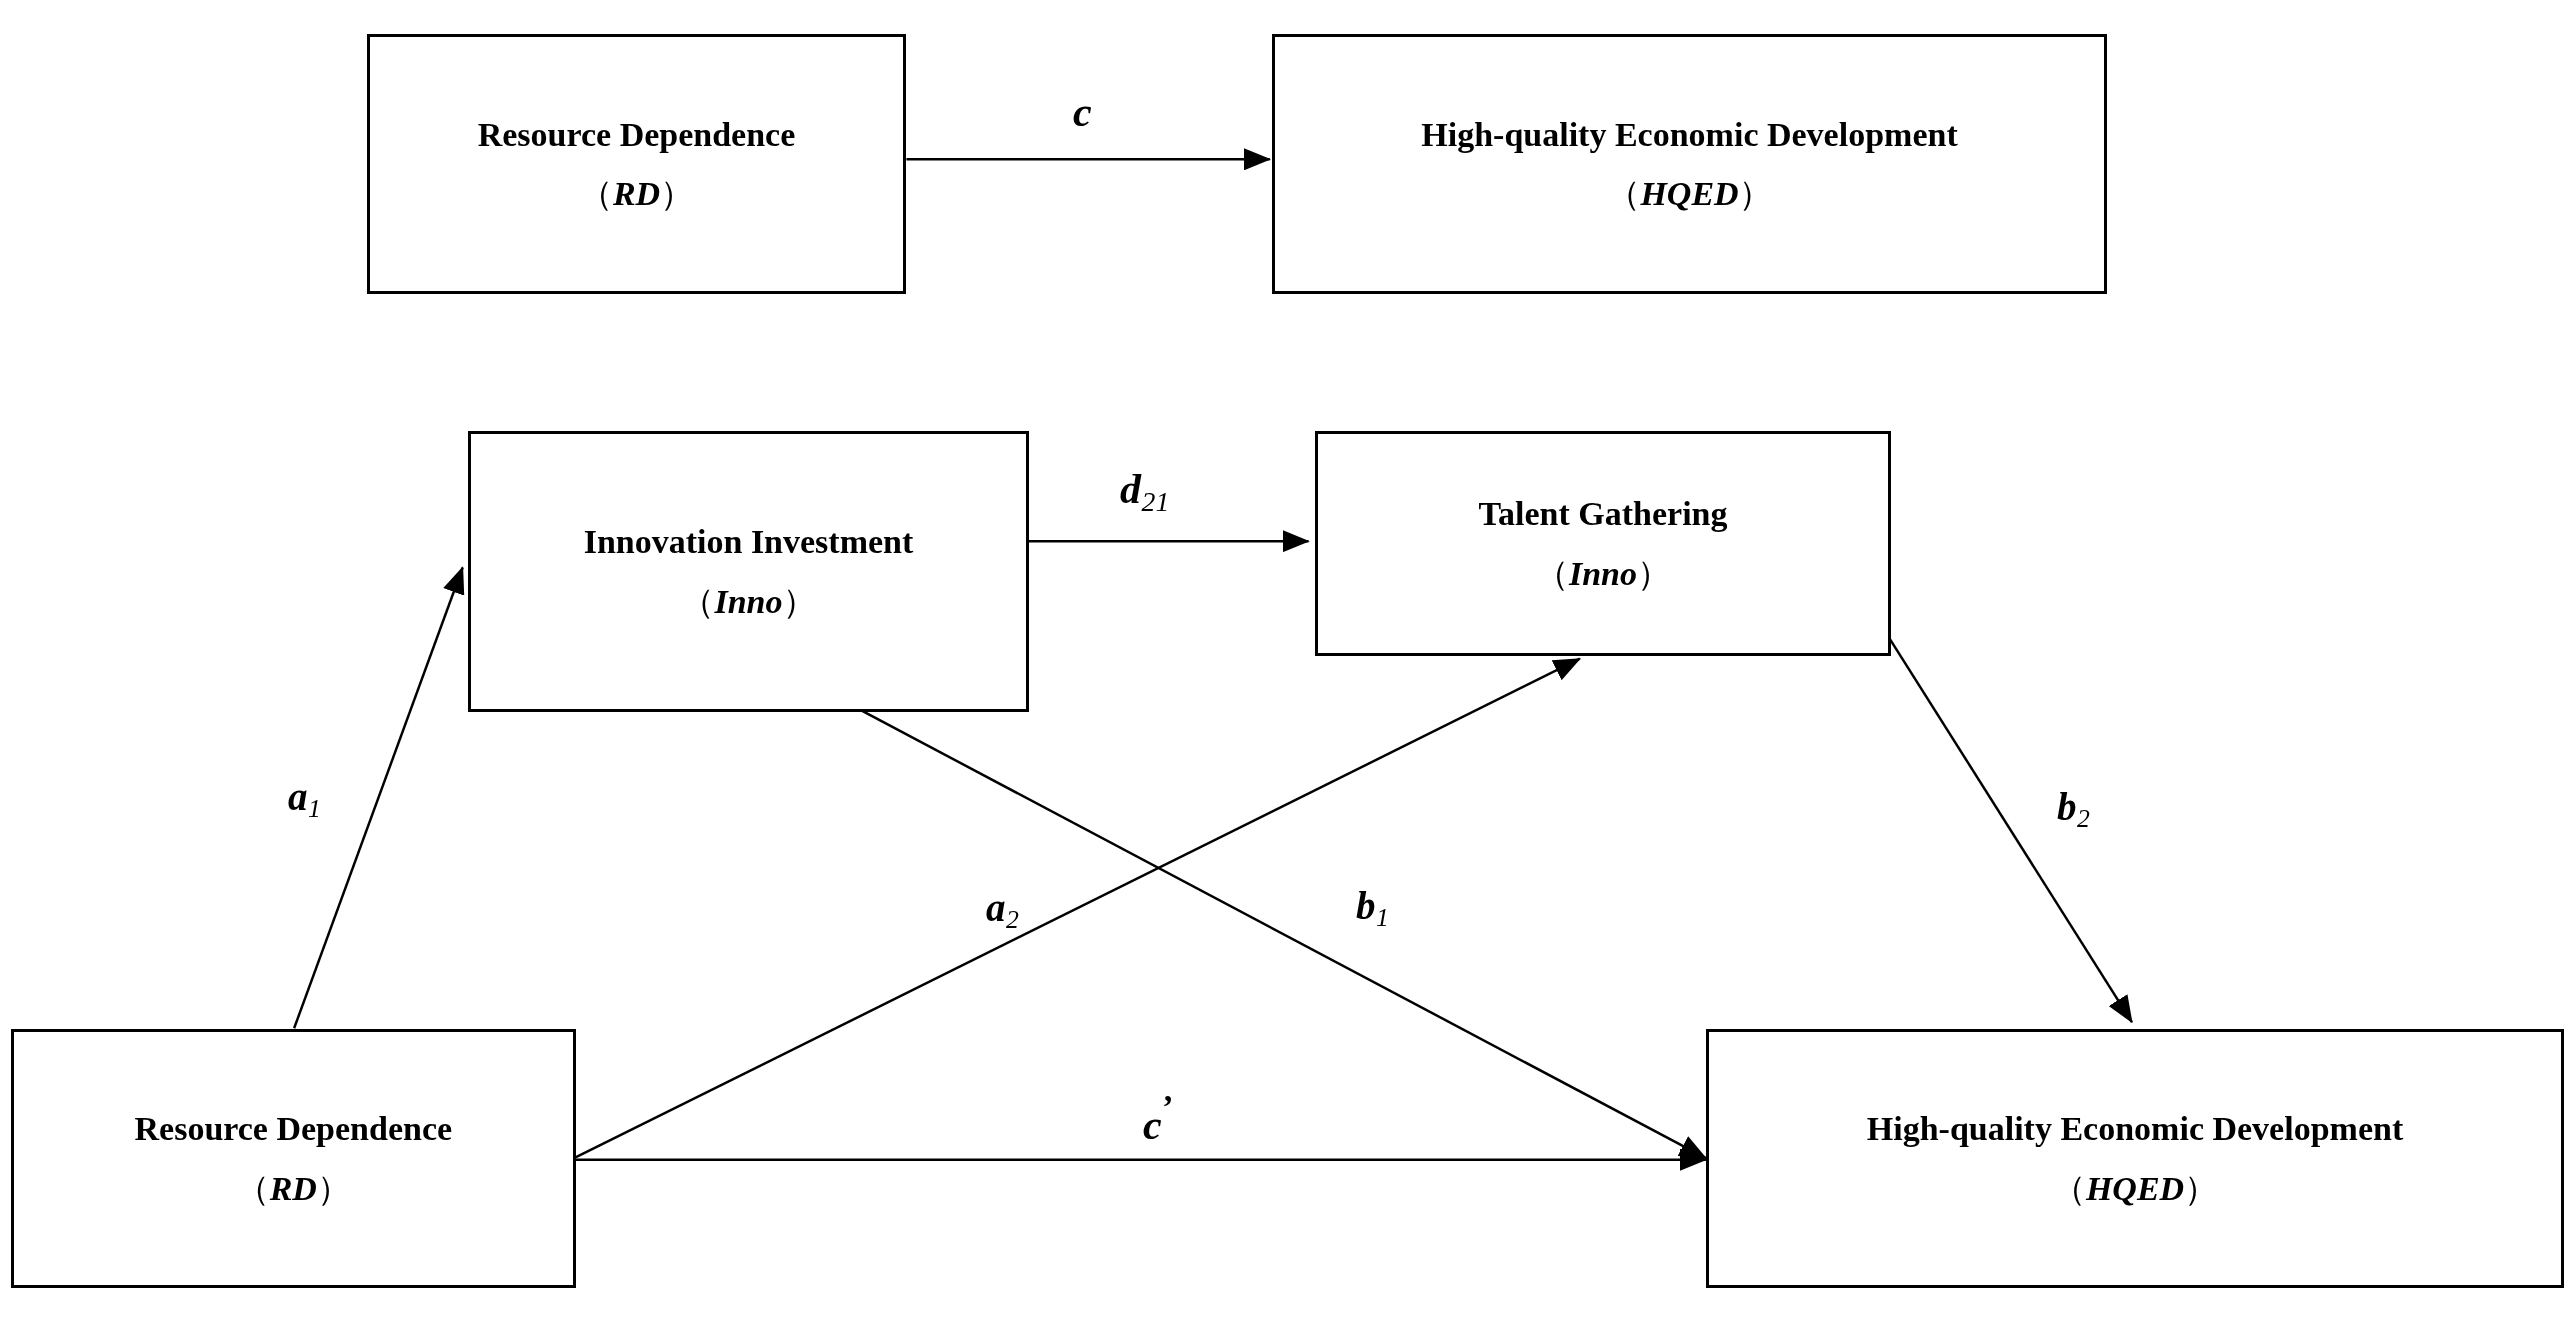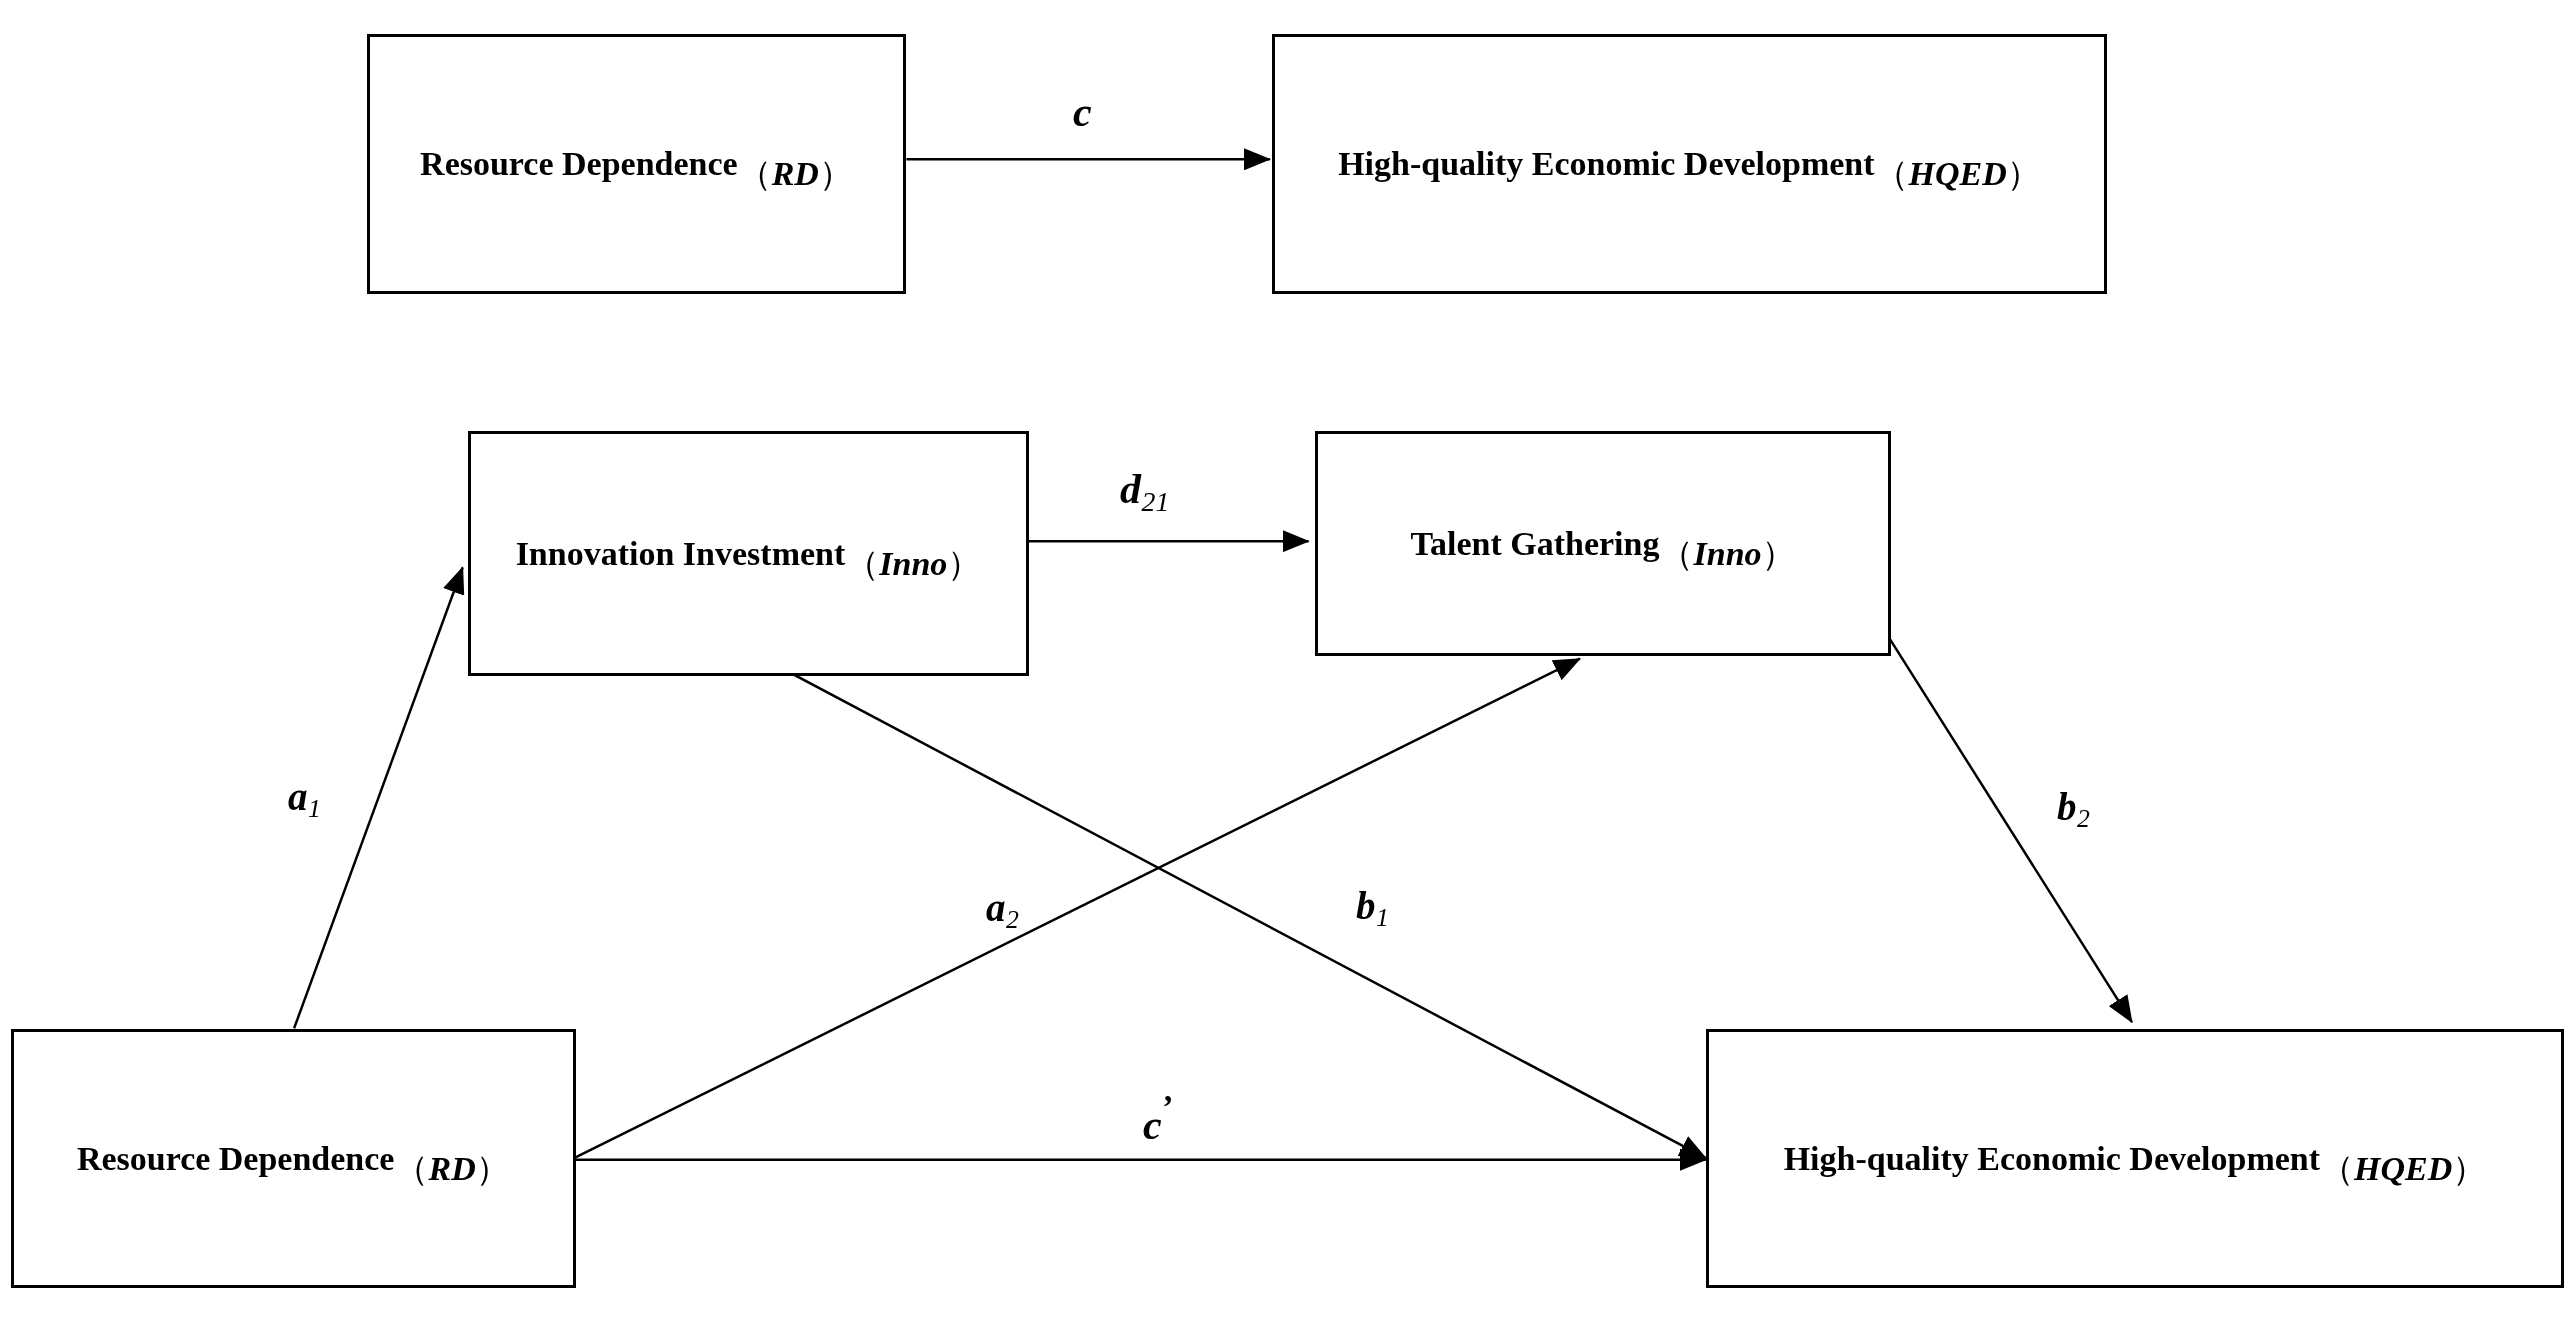--- a/index.html
+++ b/index.html
@@ -24,21 +24,21 @@
     top: 0;
     width: 2576px;
     height: 1319px;
   }
   .node-box {
     position: absolute;
     box-sizing: border-box;
     border: 3.9px solid #000000;
     background: #ffffff;
     display: flex;
-    flex-direction: row;
+    flex-direction: column;
     align-items: center;
     justify-content: center;
     text-align: left;
     z-index: 3;
   }
   .node-title {
     font-weight: bold;
     font-size: 34px;
     line-height: 1.15;
     color: #000000;
@@ -114,21 +114,21 @@
   <div class="node-box" style="left:367px; top:34px; width:539px; height:260px;">
     <div class="node-title">Resource Dependence</div>
     <div class="node-abbr"><span>（</span><i>RD</i><span>）</span></div>
   </div>
 
   <div class="node-box" style="left:1272px; top:34px; width:835px; height:260px;">
     <div class="node-title">High-quality Economic Development</div>
     <div class="node-abbr"><span>（</span><i>HQED</i><span>）</span></div>
   </div>
 
-  <div class="node-box" style="left:468px; top:431px; width:561px; height:245px;">
+  <div class="node-box" style="left:468px; top:431px; width:561px; height:281px;">
     <div class="node-title">Innovation Investment</div>
     <div class="node-abbr"><span>（</span><i>Inno</i><span>）</span></div>
   </div>
 
   <div class="node-box" style="left:1315px; top:431px; width:576px; height:225px;">
     <div class="node-title">Talent Gathering</div>
     <div class="node-abbr"><span>（</span><i>Inno</i><span>）</span></div>
   </div>
 
   <div class="node-box" style="left:10.8px; top:1029px; width:565px; height:259px;">

